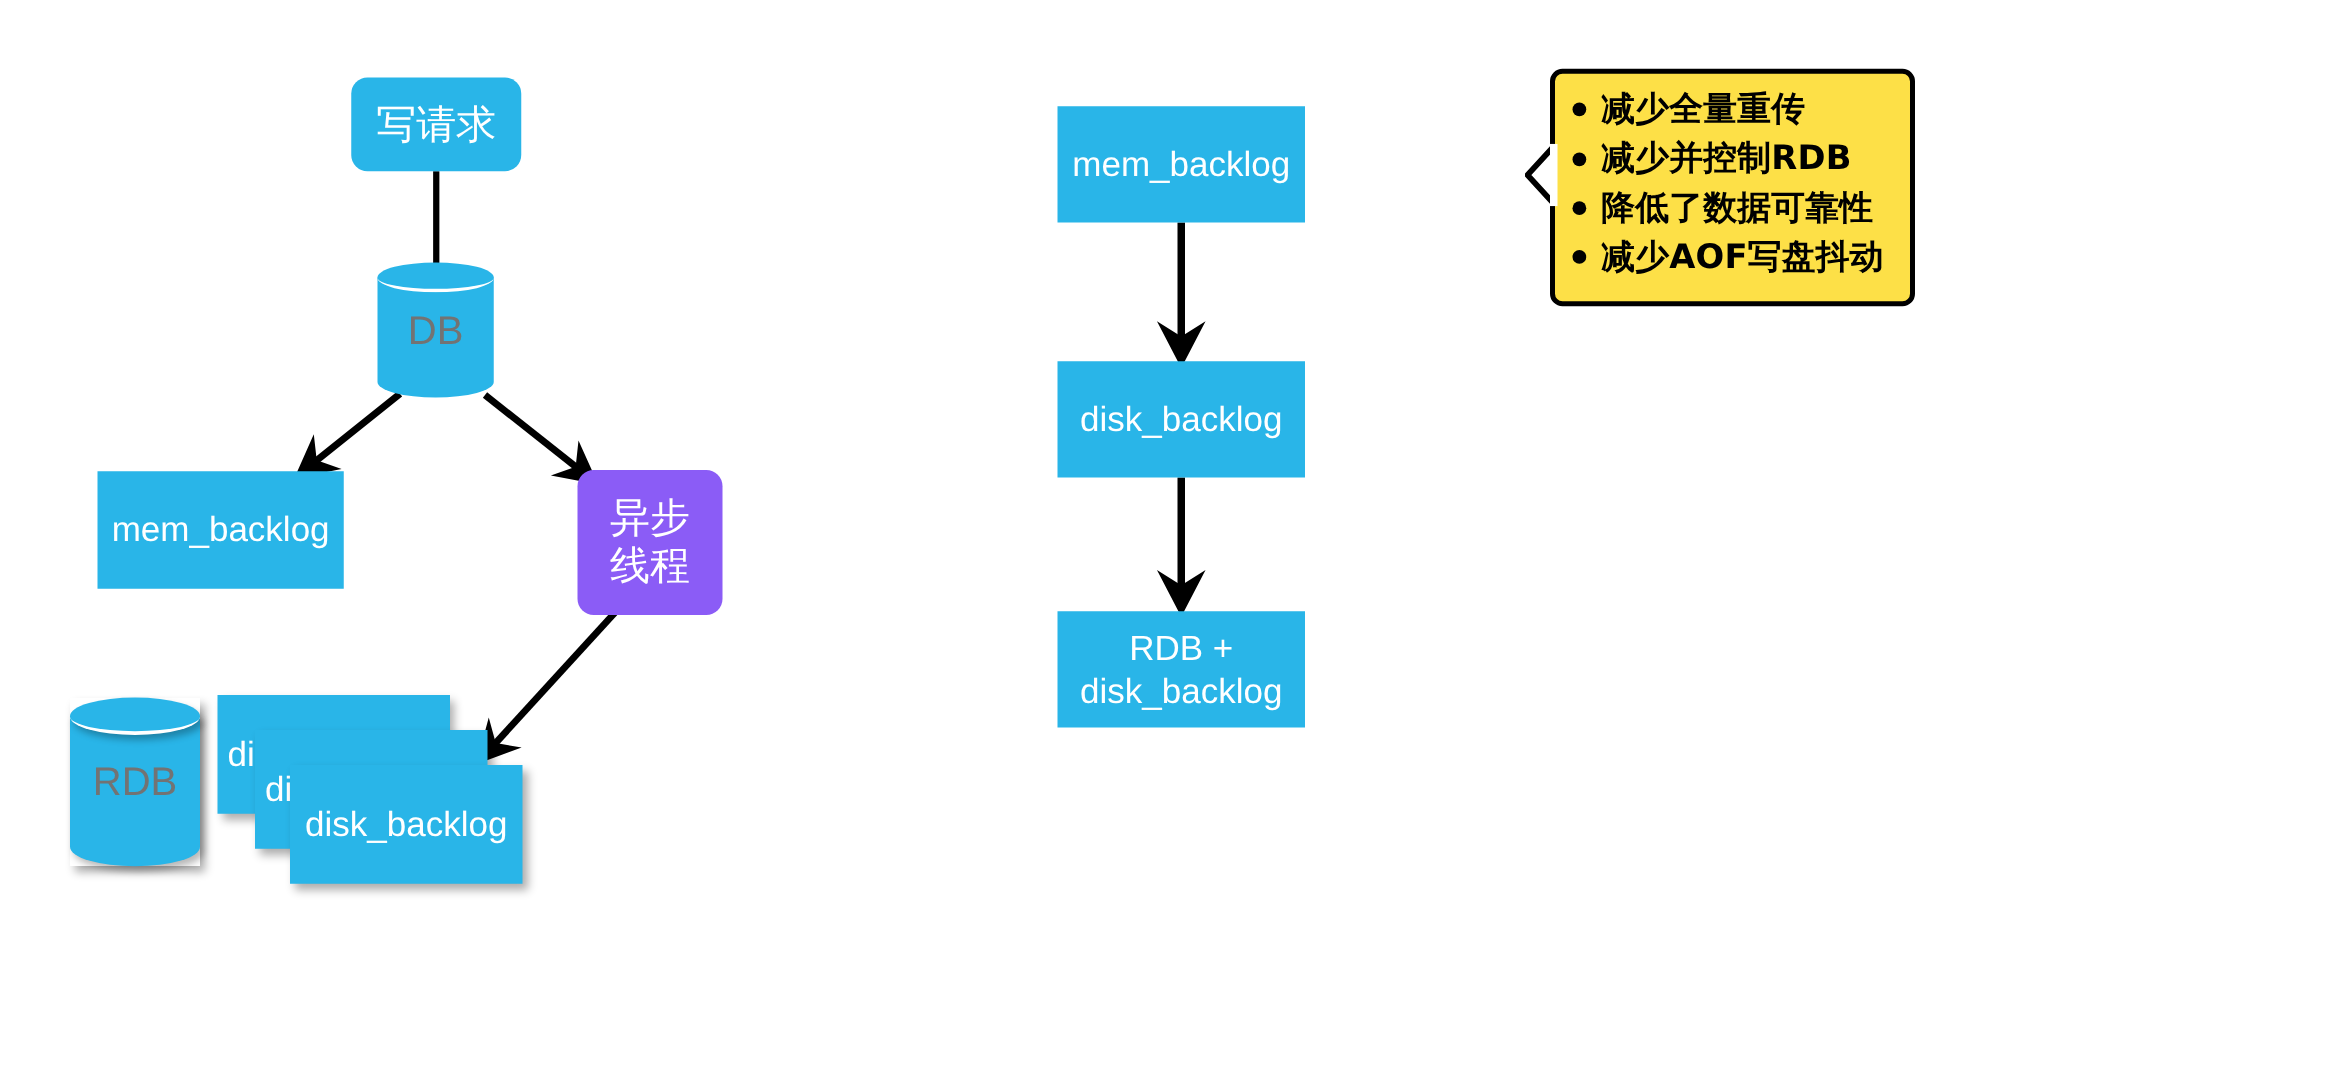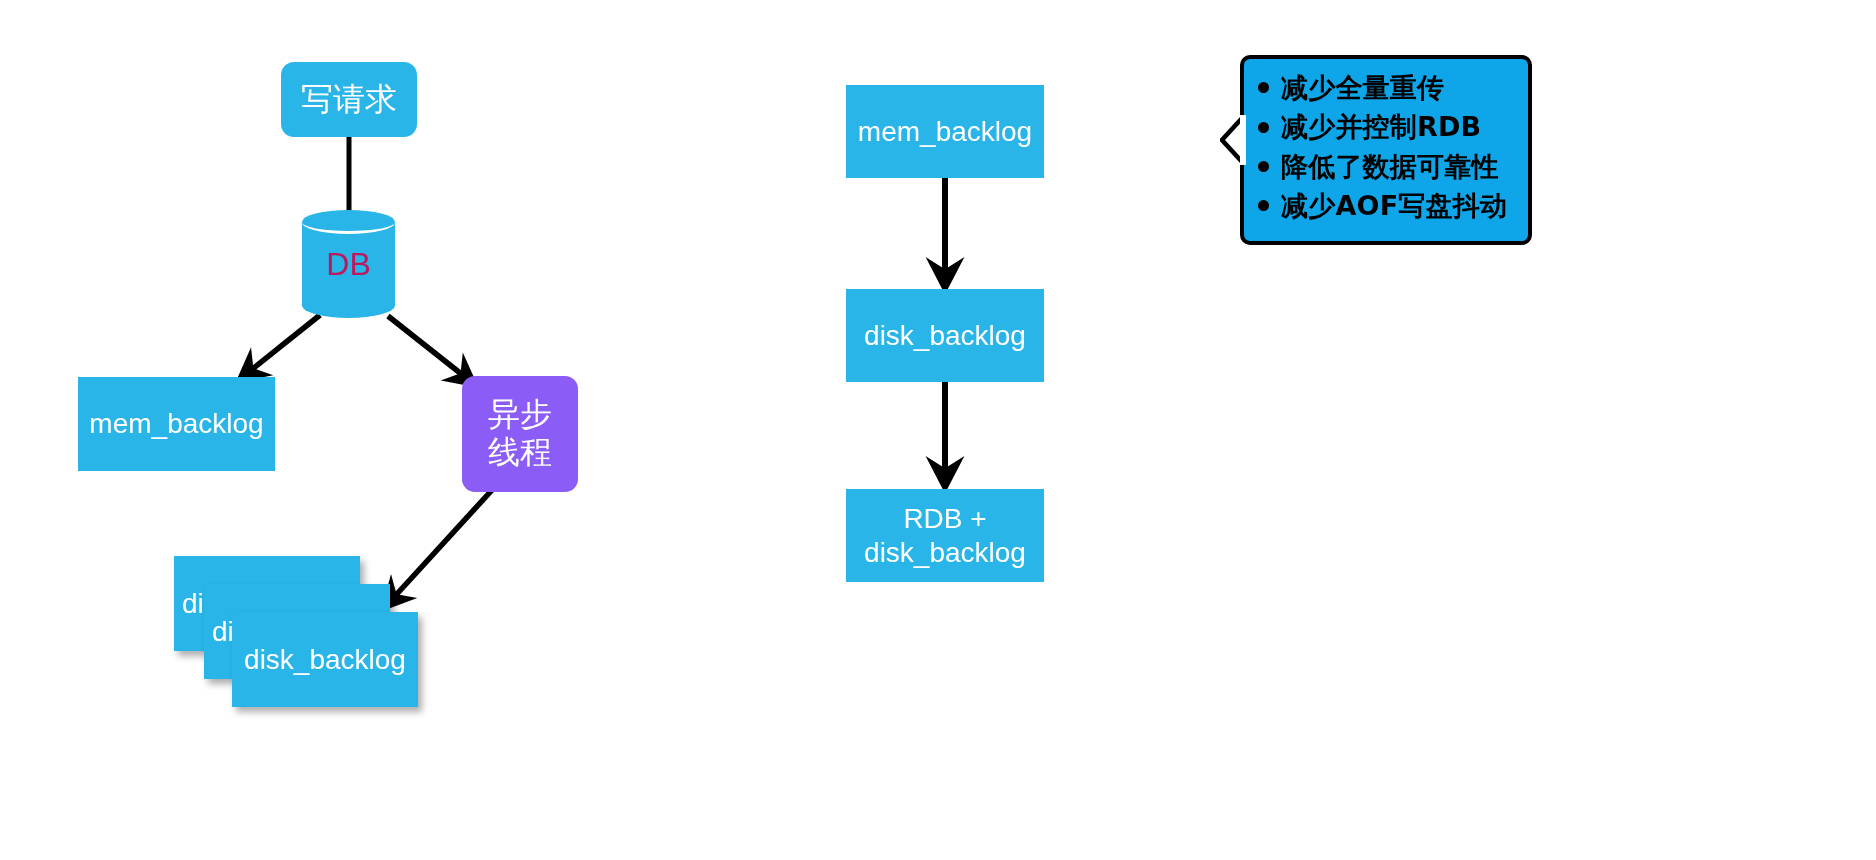--- a/index.html
+++ b/index.html
@@ -27,33 +27,33 @@
   }
   .cyl .top{
     position:absolute;left:0;right:0;top:0;height:22%;
     background:#29b5e8;border-radius:50%;
     border-bottom:3px solid #ffffff;
     box-sizing:border-box;
   }
   .cyl .cap-label{
     position:absolute;left:0;right:0;top:0;bottom:0;
     display:flex;align-items:center;justify-content:center;
-    color:#be185d;z-index:3;
+    color:#737373;z-index:3;
   }
   .cyl.shadowed .body,.cyl.shadowed .top{box-shadow:3px 4px 6px rgba(0,0,0,0.28);}
 
   .circle{border-radius:50%;background:#8b5cf6;}
 
   
   .arrows{position:absolute;left:0;top:0;width:1876px;height:860px;pointer-events:none;}
 
   
   .callout{
     position:absolute;
-    background:#0ea5e9;border:4px solid #000000;border-radius:10px;
+    background:#fde047;border:4px solid #000000;border-radius:10px;
     box-sizing:border-box;
   }
   .callout ul{list-style:none;margin:0;padding:9px 16px 9px 14px;}
   .callout li{
     display:flex;align-items:center;
     color:#000;font-size:27px;line-height:1.46;
     font-family:"DejaVu Sans","Liberation Sans",sans-serif;
     font-weight:700;letter-spacing:.2px;white-space:nowrap;
   }
   .callout li .dot{
@@ -98,20 +98,25 @@
     <div class="body"></div>
     <div class="top"></div>
     <div class="cap-label t-big">DB</div>
   </div>
 
   <div class="node rect t-mid" style="left:78px;top:377px;width:197px;height:94px;">mem_backlog</div>
 
   <div class="node circle t-cjk t-big" style="left:462px;top:376px;width:116px;height:116px;">异步
 线程</div>
 
+  <div class="cyl shadowed" style="left:56px;top:558px;width:104px;height:135px;">
+    <div class="body"></div>
+    <div class="top"></div>
+    <div class="cap-label t-big">RDB</div>
+  </div>
 
   <div class="node rect shadowed t-mid" style="left:174px;top:556px;width:186px;height:95px;justify-content:flex-start;padding-left:8px;">disk_backlog</div>
   <div class="node rect shadowed t-mid" style="left:204px;top:584px;width:186px;height:95px;justify-content:flex-start;padding-left:8px;">disk_backlog</div>
   <div class="node rect shadowed t-mid" style="left:232px;top:612px;width:186px;height:95px;">disk_backlog</div>
 
   <div class="node rect t-mid" style="left:846px;top:85px;width:198px;height:93px;">mem_backlog</div>
 
   <div class="node rect t-mid" style="left:846px;top:289px;width:198px;height:93px;">disk_backlog</div>
 
   <div class="node rect t-mid" style="left:846px;top:489px;width:198px;height:93px;">RDB +

